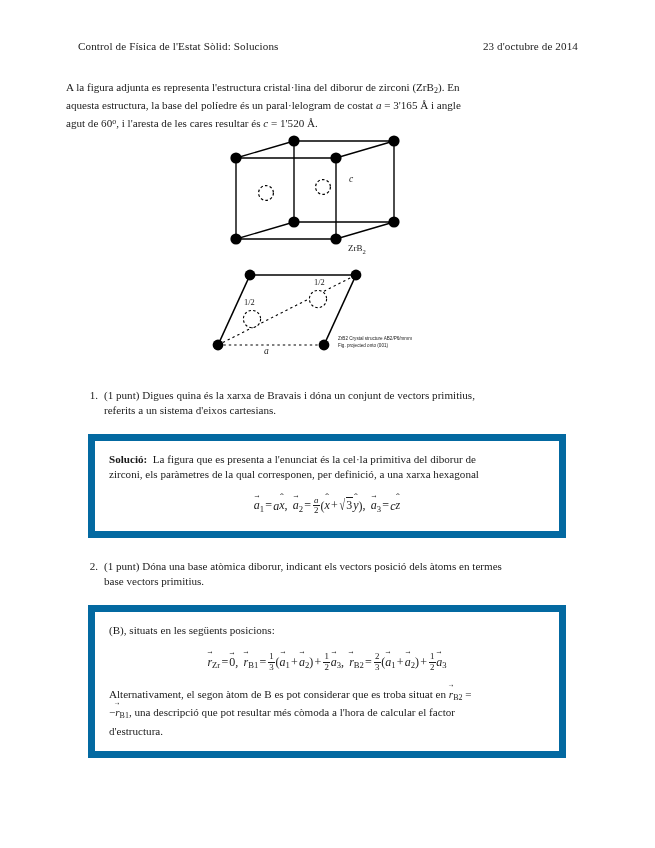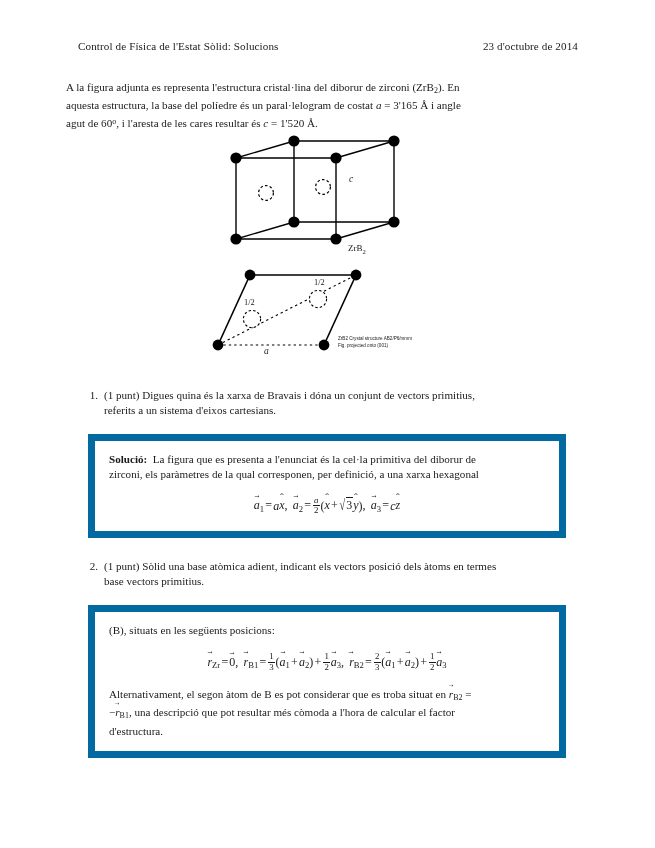--- a/index.html
+++ b/index.html
@@ -272,21 +272,21 @@
     <div class="eq">
       <span class="vec">a</span><span class="sub mn">1</span><span class="op">=</span><span class="mi">a</span><span class="hatw">x</span><span class="cm">,</span>
       <span class="vec">a</span><span class="sub mn">2</span><span class="op">=</span><span class="frac"><span class="nu mi">a</span><span class="de">2</span></span><span class="mn">(</span><span class="hatw">x</span><span class="op">+</span><span class="radic">√</span><span class="sqrt mn">3</span><span class="hatw">y</span><span class="mn">)</span><span class="cm">,</span>
       <span class="vec">a</span><span class="sub mn">3</span><span class="op">=</span><span class="mi">c</span><span class="hatw">z</span>
     </div>
   </div>
 
   <div class="q" id="q2">
     <span class="num">2.</span>
     <div class="body">
-      <span class="ln"><span>(1 punt)</span>&nbsp;<span>Sòlid una base atòmica adient, indicant els vectors posició dels àtoms en termes</span></span>
+      <span class="ln"><span>(1 punt)</span>&nbsp;<span>Dóna una base atòmica diborur, indicant els vectors posició dels àtoms en termes</span></span>
       <span class="ln">base vectors primitius.</span>
     </div>
   </div>
 
   <div class="solbox" id="sol2">
     <div class="para">
       <span class="ln">(B), situats en les següents posicions:</span>
     </div>
 
     <div class="eq eq2">

